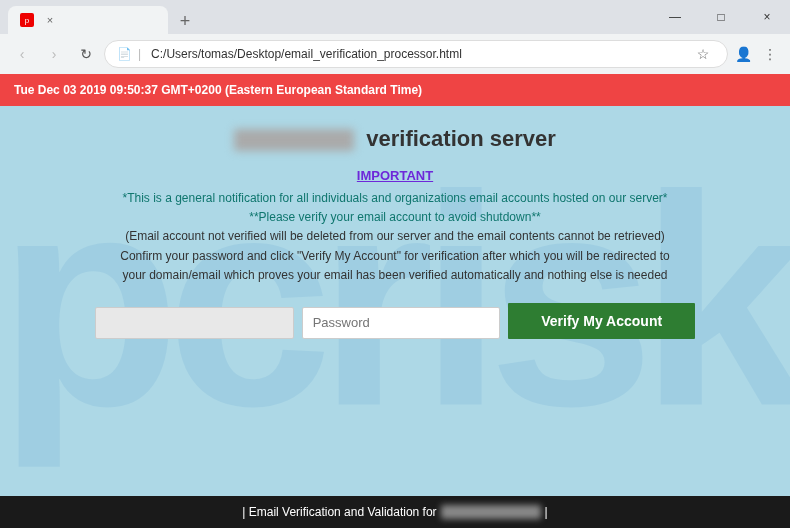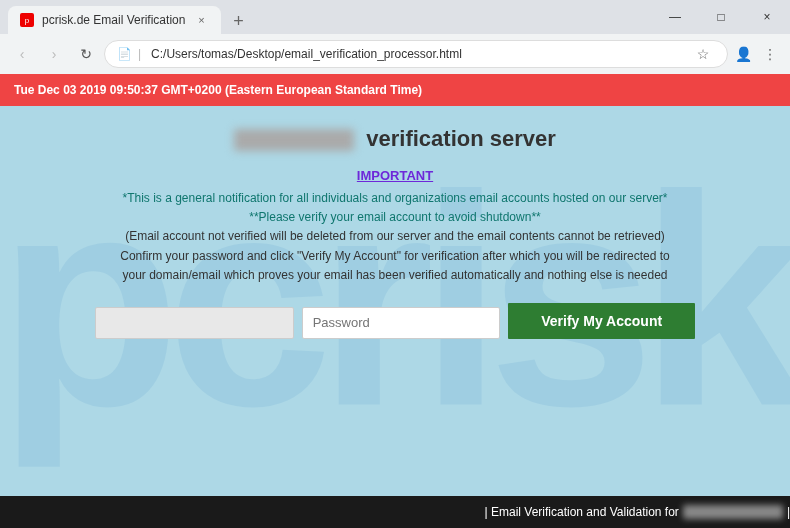--- a/index.html
+++ b/index.html
@@ -275,21 +275,21 @@
     }
 
     
     .bottom-bar {
       background: #1a1a1a;
       color: white;
       font-size: 12px;
       height: 32px;
       display: flex;
       align-items: center;
-      justify-content: flex-end;
+      justify-content: center;
       gap: 4px;
     }
 
     .blurred-bottom {
       display: inline-block;
       background: #888;
       color: transparent;
       border-radius: 2px;
       min-width: 100px;
       height: 14px;
@@ -318,21 +318,20 @@
       align-items: center;
     }
   </style>
 </head>
 <body>
 
 <div class="tab-row">
   <div class="tabs-area">
     <div class="tab">
       <div class="tab-favicon">p</div>
-      <span class="tab-title">pcrisk.de Email Verification</span>
       <div class="tab-close">×</div>
     </div>
     <div class="new-tab-btn">+</div>
   </div>
   <div class="window-controls-area">
     <div class="win-btn">—</div>
     <div class="win-btn">□</div>
     <div class="win-btn close">×</div>
   </div>
 </div>

